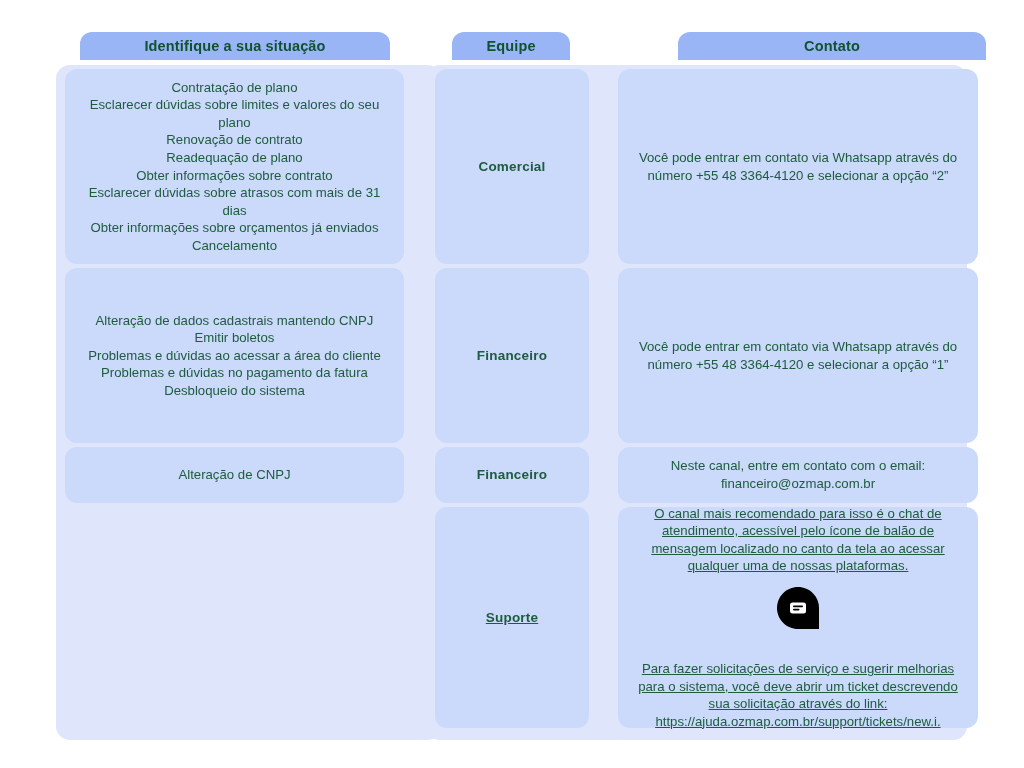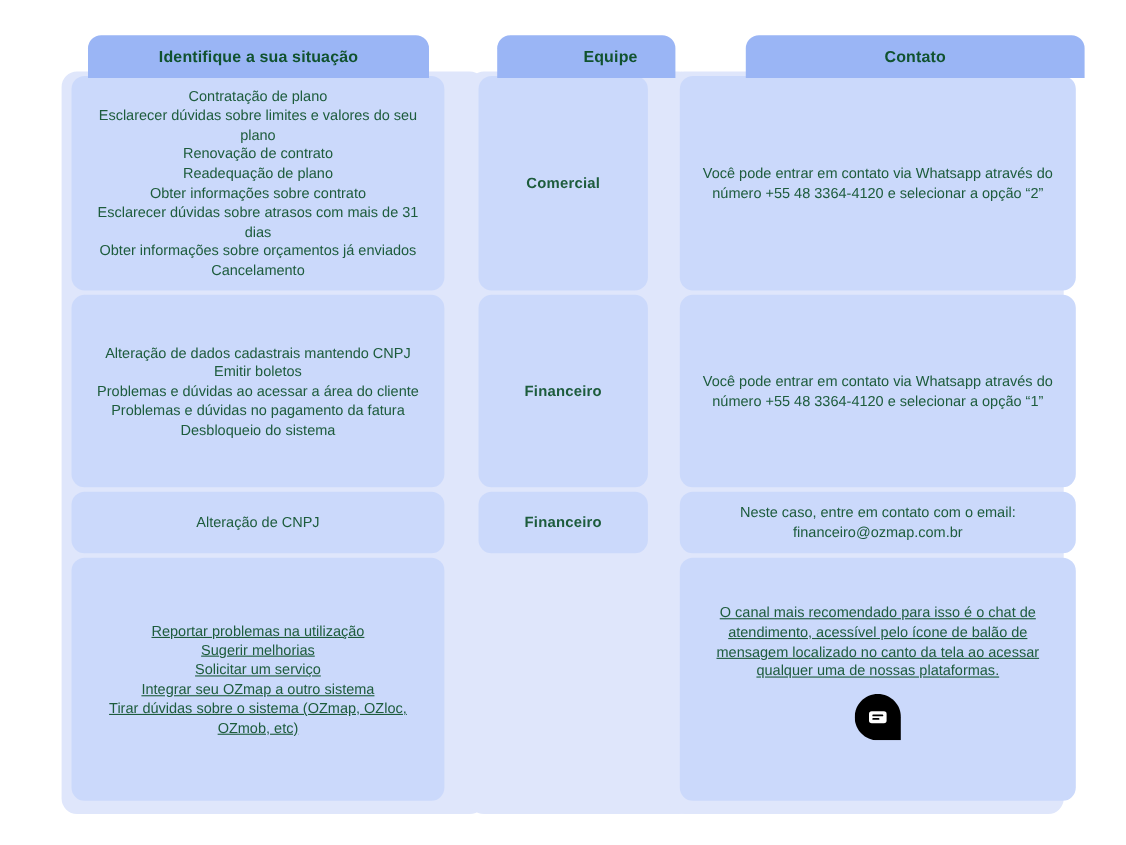--- a/index.html
+++ b/index.html
@@ -16,34 +16,34 @@
     position: relative;
     width: 1024px;
     height: 768px;
     background: #ffffff;
   }
 
   
   .tab {
     position: absolute;
     top: 32px;
-    height: 39px;
+    height: 28px;
     background: #9ab5f5;
     border-radius: 12px 12px 0 0;
     display: flex;
     align-items: center;
     justify-content: center;
     color: #10522f;
     font-size: 14.5px;
     font-weight: bold;
     letter-spacing: 0.15px;
     z-index: 3;
   }
   .tab-situacao { left: 80px;  width: 310px; }
-  .tab-equipe   { left: 452px; width: 118px; padding-left: 44px; }
+  .tab-equipe   { left: 452px; width: 118px; }
   .tab-contato  { left: 634px; width: 308px; margin-left: 44px; }
 
   
   .col {
     position: absolute;
     top: 65px;
     background: #dfe6fb;
     border-radius: 14px;
     z-index: 1;
   }
@@ -133,69 +133,68 @@
       <div class="card r3">
         <div class="card-body">Alteração de CNPJ</div>
       </div>
       <div class="card r2">
         <div class="card-body">Alteração de dados cadastrais mantendo CNPJ
 Emitir boletos
 Problemas e dúvidas ao acessar a área do cliente
 Problemas e dúvidas no pagamento da fatura
 Desbloqueio do sistema</div>
       </div>
-      <div class="card r4">
-        <div class="card-body">Reportar problemas na utilização
-Sugerir melhorias
-Solicitar um serviço
-Integrar seu OZmap a outro sistema
-Tirar dúvidas sobre o sistema (OZmap, OZloc, OZmob, etc)</div>
-      </div>
     </div>
   </div>
 
   <div class="col col-equipe">
     <div class="cards">
       <div class="card r1">
         <div class="card-team">Comercial</div>
       </div>
       <div class="card r2">
         <div class="card-team">Financeiro</div>
       </div>
       <div class="card r3">
         <div class="card-team">Financeiro</div>
       </div>
+      <div class="card r4">
+        <div class="card-team">Suporte</div>
+      </div>
     </div>
   </div>
 
   <div class="col col-contato">
     <div class="cards">
 
       <div class="card r1">
         <div class="card-body para">Você pode entrar em contato via Whatsapp através do número +55 48 3364-4120 e selecionar a opção “2”</div>
       </div>
 
       <div class="card r2">
         <div class="card-body para">Você pode entrar em contato via Whatsapp através do número +55 48 3364-4120 e selecionar a opção “1”</div>
       </div>
 
       <div class="card r3">
-        <div class="card-body para">Neste caso, entre em contato com o email: financeiro@ozmap.com.br</div>
+        <div class="card-body para">Neste canal, entre em contato com o email: financeiro@ozmap.com.br</div>
       </div>
 
       <div class="card r4">
         <div class="card-body">O canal mais recomendado para isso é o chat de atendimento, acessível pelo ícone de balão de mensagem localizado no canto da tela ao acessar qualquer uma de nossas plataformas.</div>
 
         <div class="chat-icon-wrap">
           <svg class="chat-icon" viewBox="0 0 42 42">
             <path d="M21 0 C32.6 0 42 9.4 42 21 L42 42 L21 42 C9.4 42 0 32.6 0 21 C0 9.4 9.4 0 21 0 Z" fill="#000000"></path>
             <rect x="13" y="15.5" width="16" height="11" rx="2.5" fill="#ffffff"></rect>
             <rect x="16" y="18.6" width="10" height="1.6" rx="0.8" fill="#000000"></rect>
             <rect x="16" y="21.8" width="6.5" height="1.6" rx="0.8" fill="#000000"></rect>
           </svg>
         </div>
 
+        <div class="card-body">
+          <span>Para fazer solicitações de serviço e sugerir melhorias para o sistema, você deve abrir um ticket descrevendo sua solicitação através do link: </span><a class="link-underline" href="#" style="color:#1d5c3c;">https://ajuda.ozmap.com.br/support/tickets/new.i</a><span>.</span>
+        </div>
       </div>
 
     </div>
   </div>
 
 </div>
 
 </body></html>

